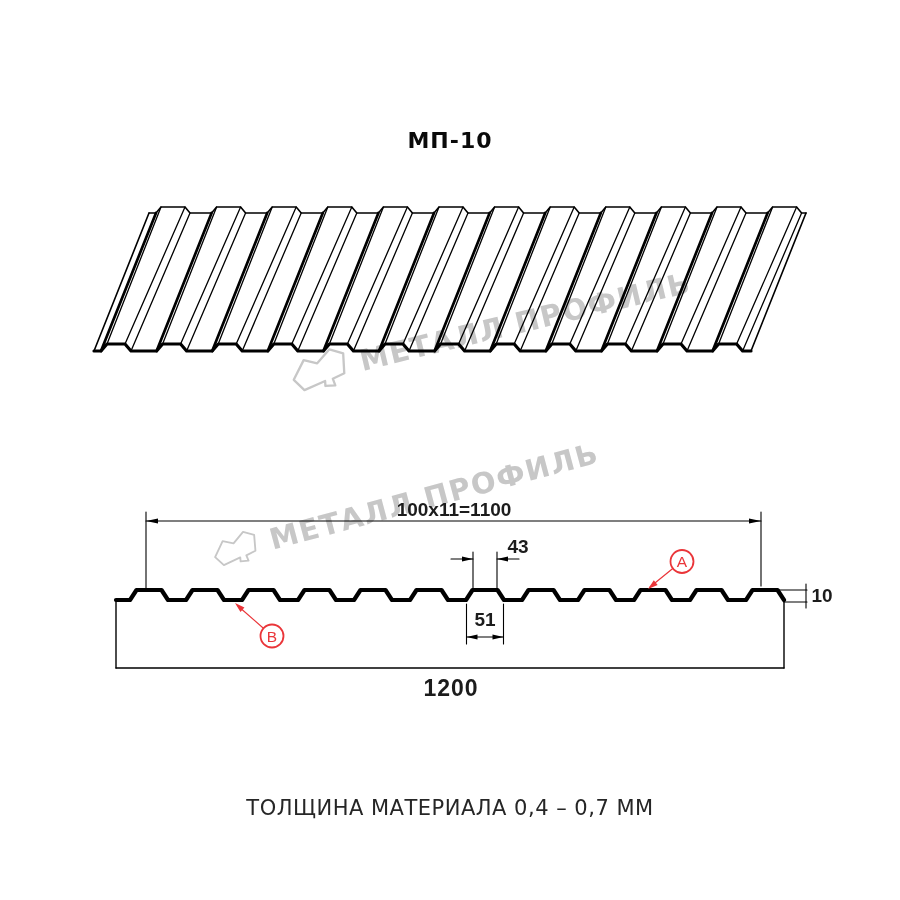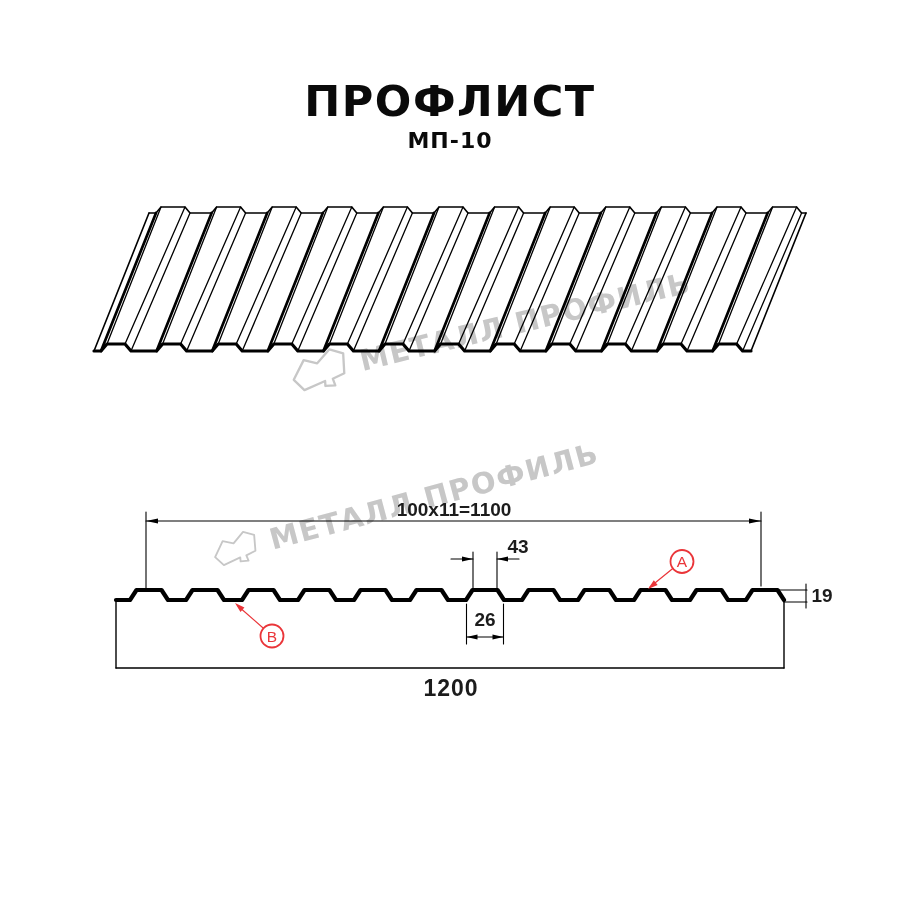--- a/index.html
+++ b/index.html
@@ -21,21 +21,20 @@
   .dimtxt{position:absolute;transform:translate(-50%,-50%);font-family:"Liberation Sans",sans-serif;
          font-size:19px;color:#1c1c1c;z-index:3;white-space:nowrap;font-weight:bold;}
   .redletter{position:absolute;transform:translate(-50%,-50%);font-family:"Liberation Sans",sans-serif;
          font-size:15.5px;font-weight:500;z-index:3;}
 </style>
 </head>
 <body>
 
 <div class="page">
 
-  <div class="title">ПРОФЛИСТ</div>
   <div class="subtitle">МП-10</div>
 
   <div class="watermark" id="wm1">
     <svg width="66" height="48" viewBox="0 0 68 50">
       <path d="M4,28 L20,9 L34,16 L51,4 L65,12 L61,34 L47,37 L48,45 L37,43 L38,37.5 L13,42 Z" fill="none" stroke="#c7c7c7" stroke-width="2.6" stroke-linejoin="round"></path>
     </svg>
     <span class="wm-text">МЕТАЛЛ ПРОФИЛЬ</span>
   </div>
 
   <div class="watermark" id="wm2">
@@ -132,20 +131,21 @@
         <line x1="673.1" y1="568.3" x2="650" y2="587" stroke="#ea3539" stroke-width="1.2" stroke-linecap="round"></line>
         <polygon points="648,589 653.8121805975871,580.3271367645378 657.6264241147538,584.9587181782402" fill="#ea3539"></polygon>
         <circle cx="272" cy="636" r="11.5" fill="none" stroke="#ea3539" stroke-width="1.8"></circle>
         <line x1="263.4" y1="628.3" x2="238" y2="606" stroke="#ea3539" stroke-width="1.2" stroke-linecap="round"></line>
         <polygon points="235,603 244.4597988855603,607.4172621661785 240.4661098038099,611.8950347729894" fill="#ea3539"></polygon>
       </g>
   </svg>
 
   <span class="dimtxt" style="left:454px;top:510px;">100x11=1100</span>
   <span class="dimtxt" style="left:518px;top:547px;">43</span>
-  <span class="dimtxt" style="left:485px;top:620px;">26</span>
-  <span class="dimtxt" style="left:822px;top:596px;">19</span>
+  <span class="dimtxt" style="left:485px;top:620px;">51</span>
+  <span class="dimtxt" style="left:822px;top:596px;">10</span>
   <span class="dimtxt" style="left:451px;top:688px;font-size:23px;letter-spacing:1px;">1200</span>
 
   <span class="redletter" style="left:682px;top:562px;color:#ea3539;">A</span>
   <span class="redletter" style="left:272px;top:637px;color:#ea3539;">B</span>
 
+  <div class="note">ТОЛЩИНА МАТЕРИАЛА 0,4 – 0,7 ММ</div>
 </div>
 
 </body></html>

